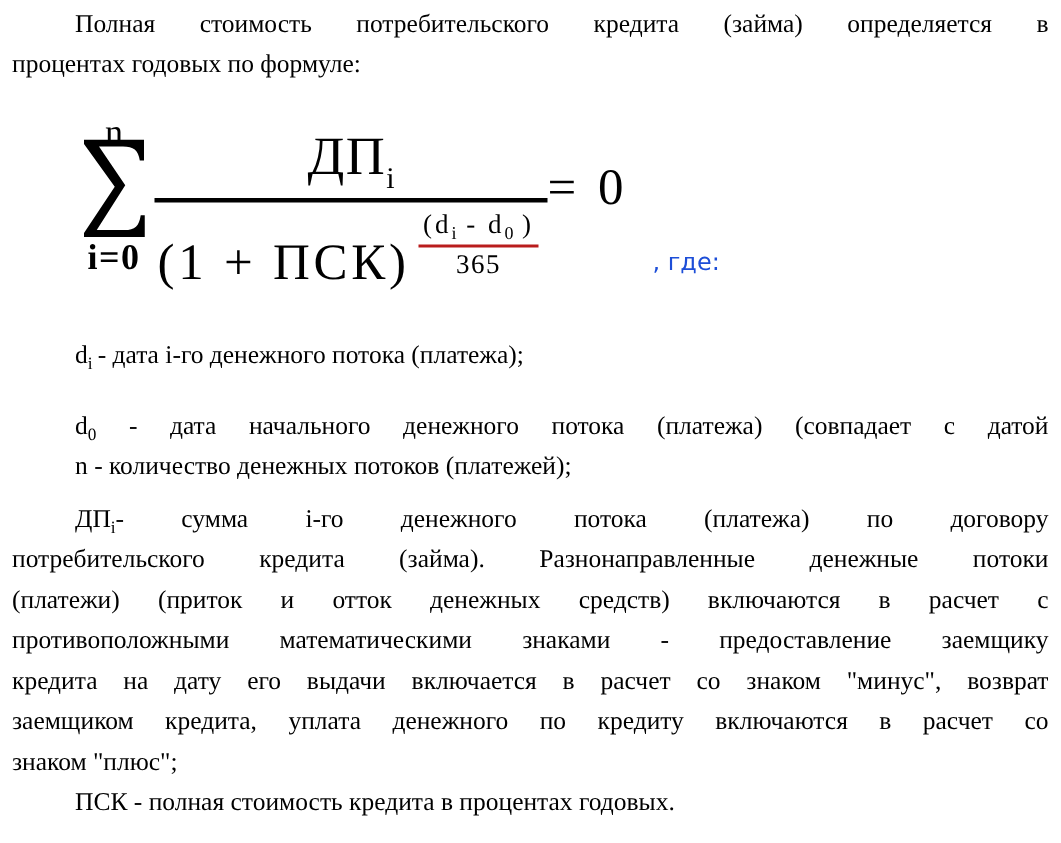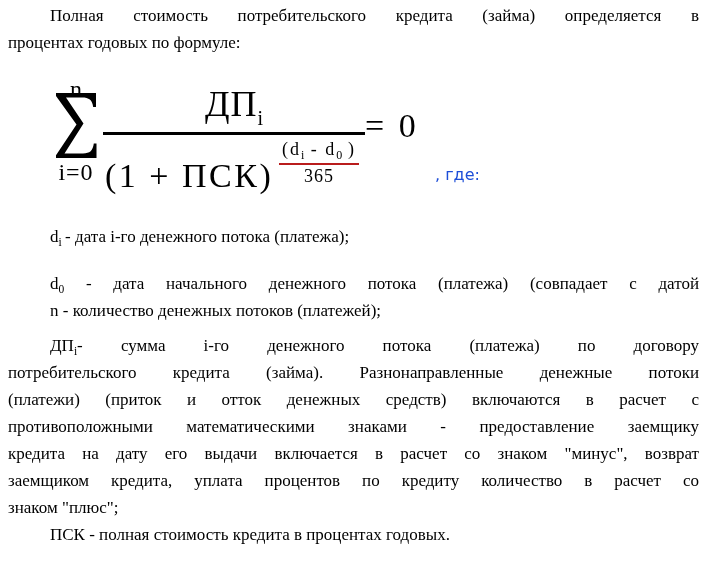--- a/index.html
+++ b/index.html
@@ -40,21 +40,21 @@
   }
   .formula div, .formula span { line-height: 1; }
   .f-n {
     position: absolute; left: 7px; top: -6px; width: 44px;
     text-align: center; font-size: 24px;
   }
   .f-sigma { position: absolute; left: 8px; top: 10px; width: 42px; height: 65px; }
   .f-sigma svg { display: block; }
   .f-i0 {
     position: absolute; left: 4px; top: 77px; width: 50px;
-    text-align: center; font-size: 24px; letter-spacing: 1px;
+    text-align: center; font-size: 24px; letter-spacing: 1px; font-weight: bold;
   }
   .f-num {
     position: absolute; left: 56px; top: 3px; width: 262px;
     text-align: center; font-size: 36px; letter-spacing: 1px;
   }
   .f-num .fsub { font-size: 20px; vertical-align: -9px; letter-spacing: 0; }
   .f-bar {
     position: absolute; left: 56px; top: 49px; width: 262px; height: 3px;
     background: #000;
   }
@@ -132,21 +132,21 @@
   <div class="para para-n">
     <span class="line ind">n - количество денежных потоков (платежей);</span>
   </div>
 
   <div class="para para-dp">
     <span class="line jl ind"><span>ДП</span><span class="bsub">i</span><span>- сумма i-го денежного потока (платежа) по договору</span></span>
     <span class="line jl">потребительского кредита (займа). Разнонаправленные денежные потоки</span>
     <span class="line jl">(платежи) (приток и отток денежных средств) включаются в расчет с</span>
     <span class="line jl">противоположными математическими знаками - предоставление заемщику</span>
     <span class="line jl">кредита на дату его выдачи включается в расчет со знаком "минус", возврат</span>
-    <span class="line jl">заемщиком кредита, уплата процентов по кредиту количество в расчет со</span>
+    <span class="line jl">заемщиком кредита, уплата денежного по кредиту включаются в расчет со</span>
     <span class="line">знаком "плюс";</span>
   </div>
 
   <div class="para para-psk">
     <span class="line ind">ПСК - полная стоимость кредита в процентах годовых.</span>
   </div>
 
 </div>
 
 </body></html>

